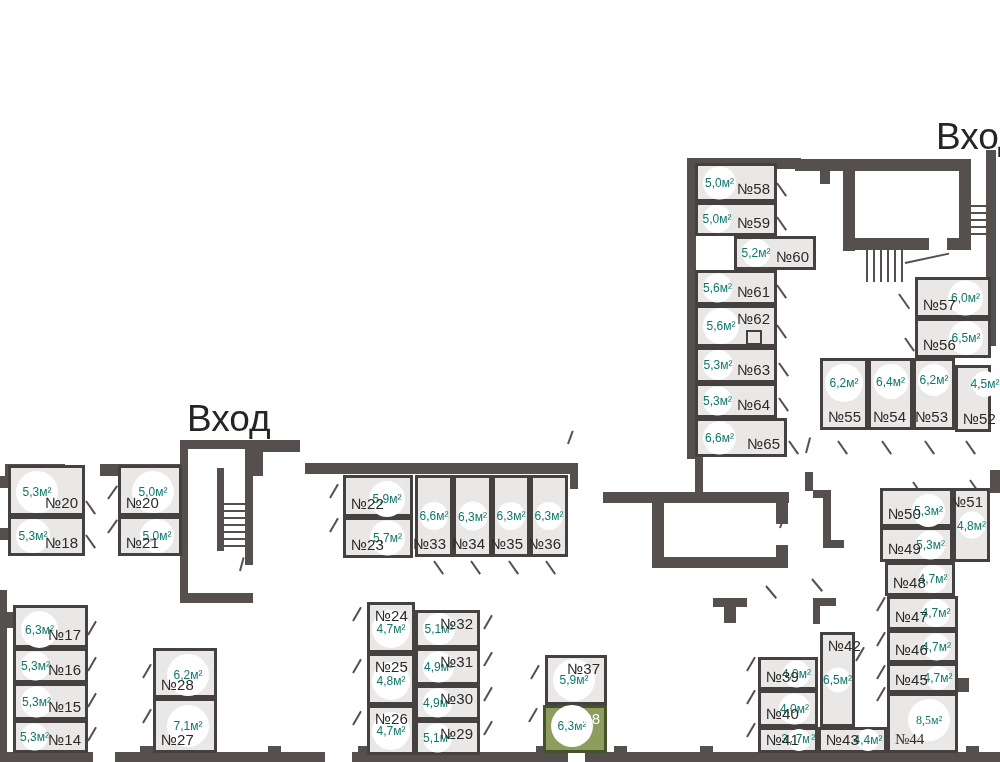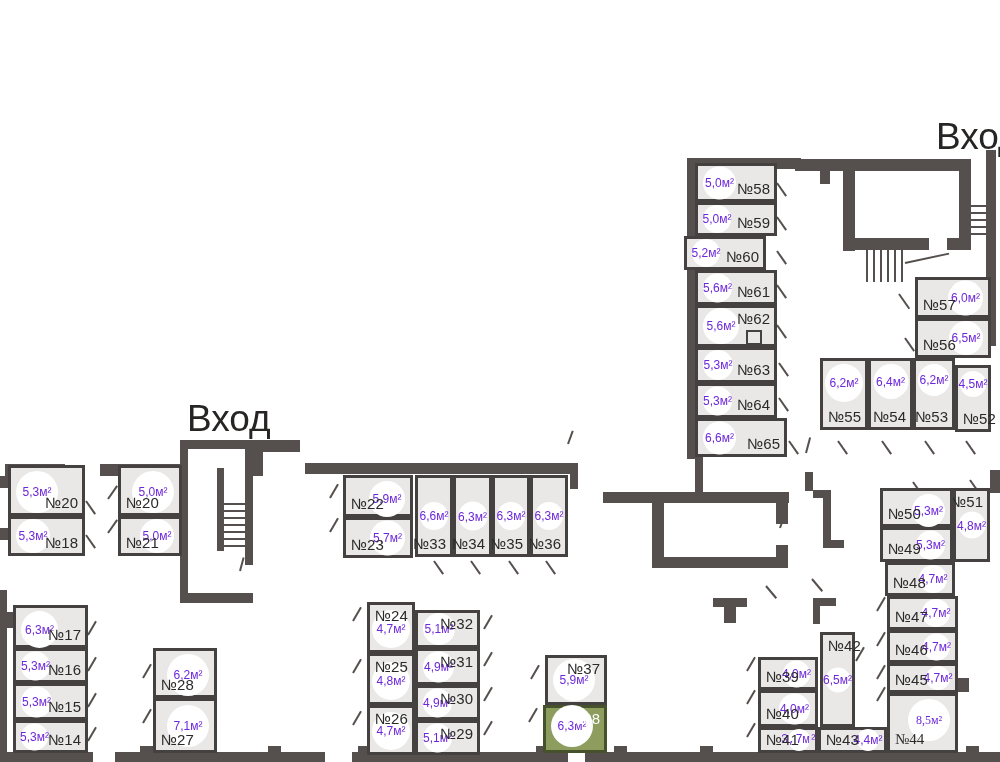--- a/index.html
+++ b/index.html
@@ -7,21 +7,21 @@
        font-family:"Liberation Sans",sans-serif;color:#2b2a29;}
   .page-title{position:absolute;left:185px;top:266px;font-size:26px;letter-spacing:.5px;color:#262524;}
   .entrance{position:absolute;font-size:37px;color:#262524;}
   #entrance-top{left:936px;top:116px;}
   #entrance-left{left:187px;top:398px;}
   .wall{position:absolute;background:#55504d;}
   .room{position:absolute;background:#e9e8e7;border:3px solid #454140;box-sizing:border-box;}
   .room.selected{background:#8c9d5e;border-color:#46522b;}
   .area-circle{position:absolute;background:#ffffff;border-radius:50%;
                display:flex;align-items:center;justify-content:center;}
-  .area-text{font-size:12px;white-space:nowrap;color:#6d28d9;}
+  .area-text{font-size:12px;white-space:nowrap;color:#0f766e;}
   .room-num{position:absolute;font-size:15px;color:#2b2a29;line-height:1;}
   .room.selected .room-num{color:#ffffff;}
   .c-tl{top:3px;left:5px}.c-tr{top:3px;right:5px}.c-bl{bottom:3px;left:5px}
   .c-t{top:3px;left:50%;transform:translateX(-50%)}
   .c-b{bottom:2px;left:50%;transform:translateX(-50%)}
   .c-l{top:50%;left:5px;transform:translateY(-50%)}
   .c-r{top:50%;right:5px;transform:translateY(-50%)}
   .c-c{top:50%;left:50%;transform:translate(-50%,-50%)}
   .n-br{right:4px;bottom:3px}.n-bl{left:5px;bottom:3px}.n-tr{right:4px;top:3px}.n-tl{left:5px;top:3px}
   .stairs-h{position:absolute;background:repeating-linear-gradient(180deg,#55504d 0,#55504d 2px,transparent 2px,transparent 7px);}
@@ -158,21 +158,21 @@
           <span class="area-text">5,0м²</span>
         </div>
         <div class="room-num n-br">№58</div>
       </div>
       <div class="room" style="left: 695px; top: 202px; width: 82px; height: 34px;">
         <div class="area-circle c-l" style="width: 28px; height: 28px;">
           <span class="area-text">5,0м²</span>
         </div>
         <div class="room-num n-br">№59</div>
       </div>
-      <div class="room" style="left: 684px; top: 236px; width: 82px; height: 34px;">
+      <div class="room" style="left: 734px; top: 236px; width: 82px; height: 34px;">
         <div class="area-circle c-l" style="width: 28px; height: 28px;">
           <span class="area-text">5,2м²</span>
         </div>
         <div class="room-num n-br">№60</div>
       </div>
       <div class="room" style="left: 695px; top: 270px; width: 82px; height: 35px;">
         <div class="area-circle c-l" style="width: 29px; height: 29px;">
           <span class="area-text">5,6м²</span>
         </div>
         <div class="room-num n-br">№61</div>
@@ -225,21 +225,21 @@
         </div>
         <div class="room-num n-br">№54</div>
       </div>
       <div class="room" style="left: 913px; top: 358px; width: 42px; height: 72px;">
         <div class="area-circle c-t" style="width: 32px; height: 32px;">
           <span class="area-text">6,2м²</span>
         </div>
         <div class="room-num n-br">№53</div>
       </div>
       <div class="room" style="left: 955px; top: 365px; width: 36px; height: 67px;">
-        <div class="area-circle c-t" style="width: 26px; height: 26px;">
+        <div class="area-circle c-t" style="width: 26px; height: 26px; margin-left: 12px;">
           <span class="area-text">4,5м²</span>
         </div>
         <div class="room-num n-bl">№52</div>
       </div>
       <div class="room" style="left: 953px; top: 488px; width: 37px; height: 74px;">
         <div class="area-circle c-c" style="width: 27px; height: 27px;">
           <span class="area-text">4,8м²</span>
         </div>
         <div class="room-num n-tr">№51</div>
       </div>

